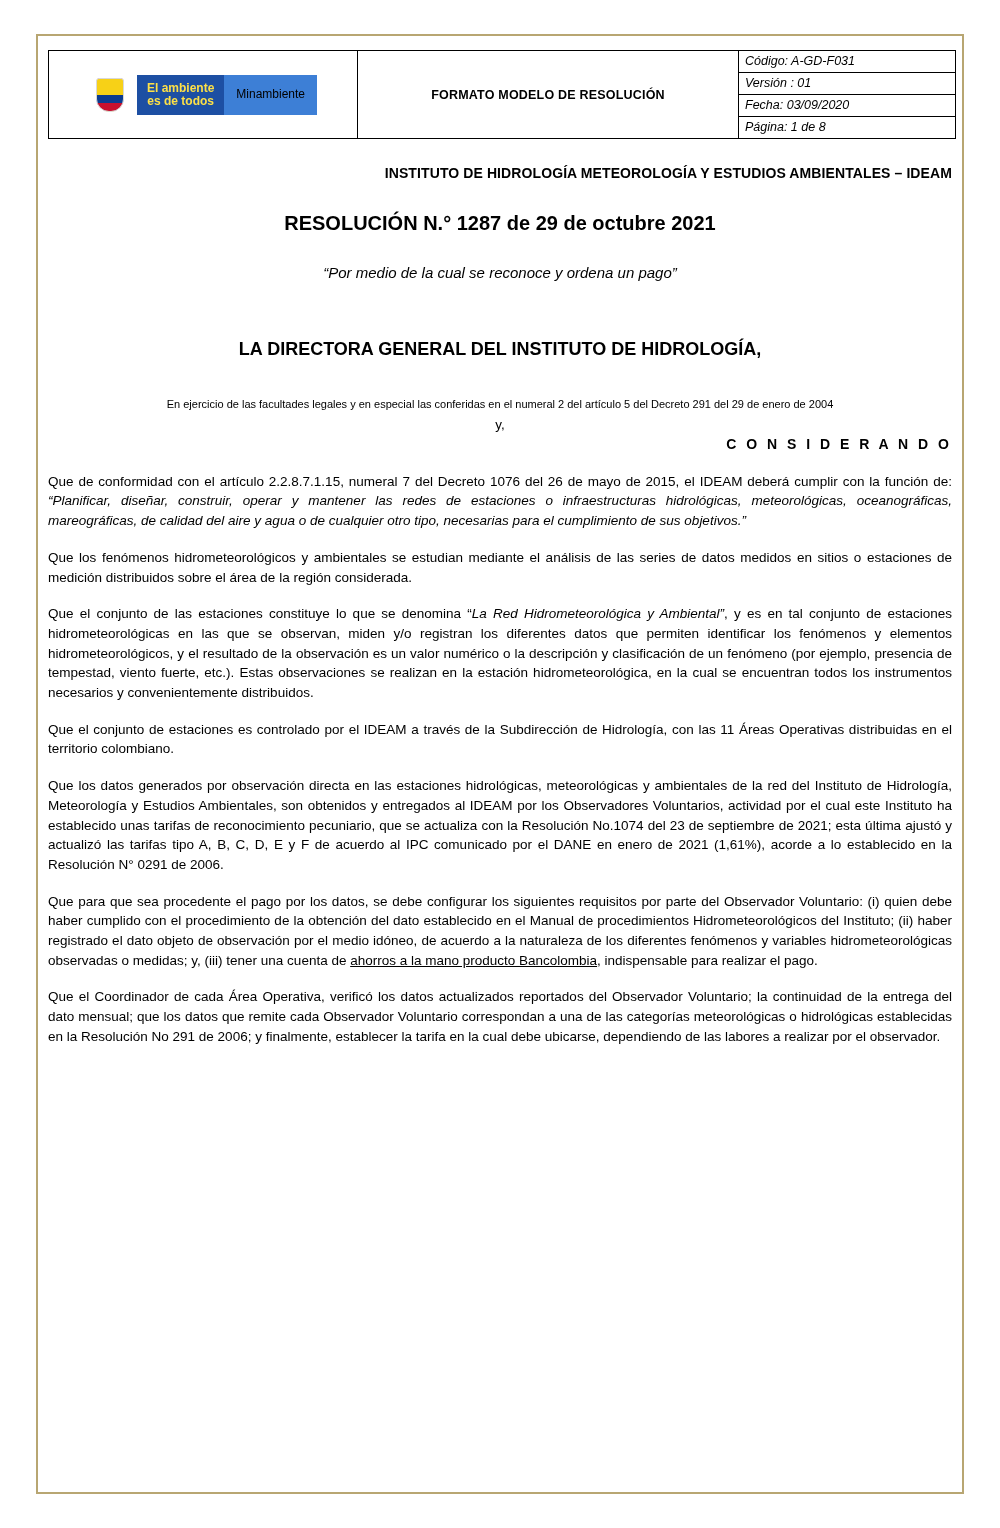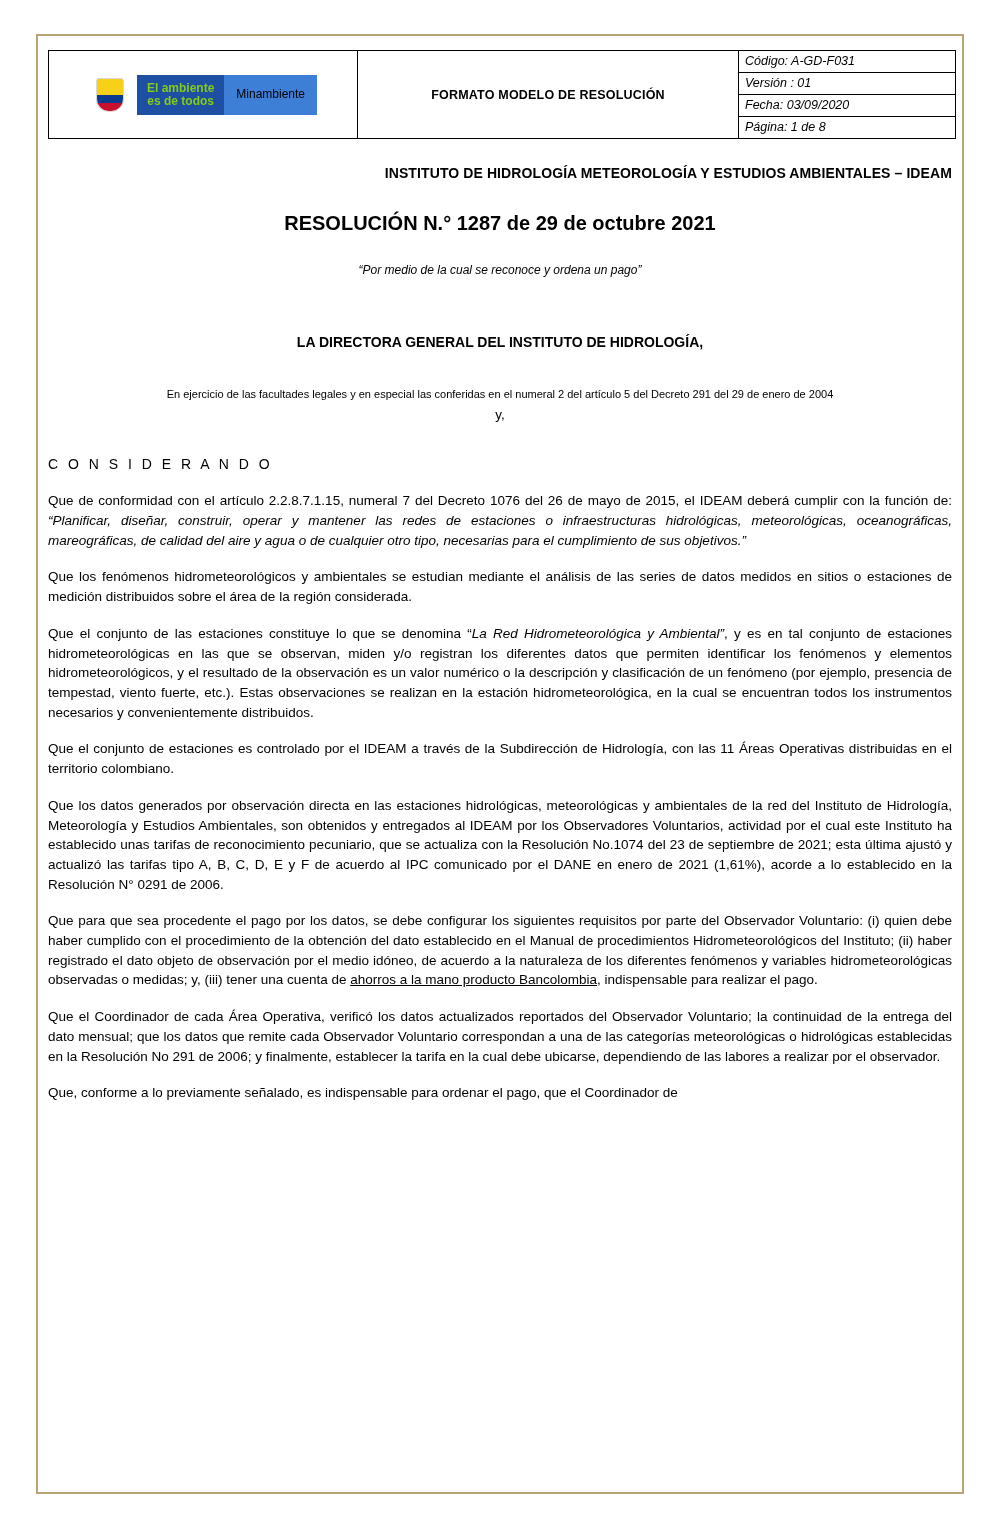--- a/index.html
+++ b/index.html
@@ -91,21 +91,21 @@
   }
   .shield {
     width: 26px;
     height: 32px;
     background: linear-gradient(#f7d117 0 50%, #0b3b8f 50% 75%, #c8102e 75% 100%);
     border-radius: 3px 3px 13px 13px;
     border: 1px solid #d8d8d8;
   }
   .amb-box {
     background: #1d4fa3;
-    color: #84cc16;
+    color: #fde047;
     height: 40px;
     display: flex;
     flex-direction: column;
     justify-content: center;
     padding: 0 10px;
     font-size: 12px;
     font-weight: bold;
     line-height: 13px;
   }
   .min-box {
@@ -134,49 +134,48 @@
     margin: 4px 0 0 0;
     letter-spacing: .1px;
   }
   .resol {
     font-size: 20px;
     font-weight: bold;
     text-align: center;
     margin-top: 26px;
   }
   .subtitle-it {
-    font-size: 12px;
+    font-size: 15px;
     font-style: italic;
     text-align: center;
     margin-top: 24px;
   }
   .director {
-    font-size: 14px;
+    font-size: 18px;
     font-weight: bold;
     text-align: center;
     margin-top: 52px;
     line-height: 1.5;
   }
   .facultades {
     font-size: 11px;
     text-align: center;
     margin-top: 34px;
     line-height: 1.45;
   }
   .y-line {
     text-align: center;
     font-size: 13.4px;
     margin-top: 2px;
   }
   .considerando {
-    text-align: left;
-    font-weight: normal;
+    text-align: right;
+    font-weight: bold;
     font-size: 14px;
     letter-spacing: 3px;
-    margin-top: 30px;
   }
   p.para {
     margin: 17px 0 0 0;
     text-align: justify;
     font-size: 13.5px;
     line-height: 1.46;
   }
   .u { text-decoration: underline; }
 </style>
 </head>
@@ -228,18 +227,17 @@
       <div class="considerando">C O N S I D E R A N D O</div>
 
       <div id="paragraphs">
           <p class="para"><span>Que de conformidad con el artículo 2.2.8.7.1.15, numeral 7 del Decreto 1076 del 26 de mayo de 2015, el IDEAM deberá cumplir con la función de: </span><span class="italic">“Planificar, diseñar, construir, operar y mantener las redes de estaciones o infraestructuras hidrológicas, meteorológicas, oceanográficas, mareográficas, de calidad del aire y agua o de cualquier otro tipo, necesarias para el cumplimiento de sus objetivos.”</span></p>
           <p class="para"><span>Que los fenómenos hidrometeorológicos y ambientales se estudian mediante el análisis de las series de datos medidos en sitios o estaciones de medición distribuidos sobre el área de la región considerada.</span></p>
           <p class="para"><span>Que el conjunto de las estaciones constituye lo que se denomina “</span><span class="italic">La Red Hidrometeorológica y Ambiental”</span><span>, y es en tal conjunto de estaciones hidrometeorológicas en las que se observan, miden y/o registran los diferentes datos que permiten identificar los fenómenos y elementos hidrometeorológicos, y el resultado de la observación es un valor numérico o la descripción y clasificación de un fenómeno (por ejemplo, presencia de tempestad, viento fuerte, etc.). Estas observaciones se realizan en la estación hidrometeorológica, en la cual se encuentran todos los instrumentos necesarios y convenientemente distribuidos.</span></p>
           <p class="para"><span>Que el conjunto de estaciones es controlado por el IDEAM a través de la Subdirección de Hidrología, con las 11 Áreas Operativas distribuidas en el territorio colombiano.</span></p>
           <p class="para"><span>Que los datos generados por observación directa en las estaciones hidrológicas, meteorológicas y ambientales de la red del Instituto de Hidrología, Meteorología y Estudios Ambientales, son obtenidos y entregados al IDEAM por los Observadores Voluntarios, actividad por el cual este Instituto ha establecido unas tarifas de reconocimiento pecuniario, que se actualiza con la Resolución No.1074 del 23 de septiembre de 2021; esta última ajustó y actualizó las tarifas tipo A, B, C, D, E y F de acuerdo al IPC comunicado por el DANE en enero de 2021 (1,61%), acorde a lo establecido en la Resolución N° 0291 de 2006.</span></p>
           <p class="para"><span>Que para que sea procedente el pago por los datos, se debe configurar los siguientes requisitos por parte del Observador Voluntario: (i) quien debe haber cumplido con el procedimiento de la obtención del dato establecido en el Manual de procedimientos Hidrometeorológicos del Instituto; (ii) haber registrado el dato objeto de observación por el medio idóneo, de acuerdo a la naturaleza de los diferentes fenómenos y variables hidrometeorológicas observadas o medidas; y, (iii) tener una cuenta de </span><span class="u">ahorros a la mano producto Bancolombia</span><span>, indispensable para realizar el pago.</span></p>
           <p class="para"><span>Que el Coordinador de cada Área Operativa, verificó los datos actualizados reportados del Observador Voluntario; la continuidad de la entrega del dato mensual; que los datos que remite cada Observador Voluntario correspondan a una de las categorías meteorológicas o hidrológicas establecidas en la Resolución No 291 de 2006; y finalmente, establecer la tarifa en la cual debe ubicarse, dependiendo de las labores a realizar por el observador.</span></p>
-          <p class="para"><span>Que, conforme a lo previamente señalado, es indispensable para ordenar el pago, que el Coordinador de</span></p>
         </div>
     </div>
 
   </div>
 </div>
 
 </body></html>

